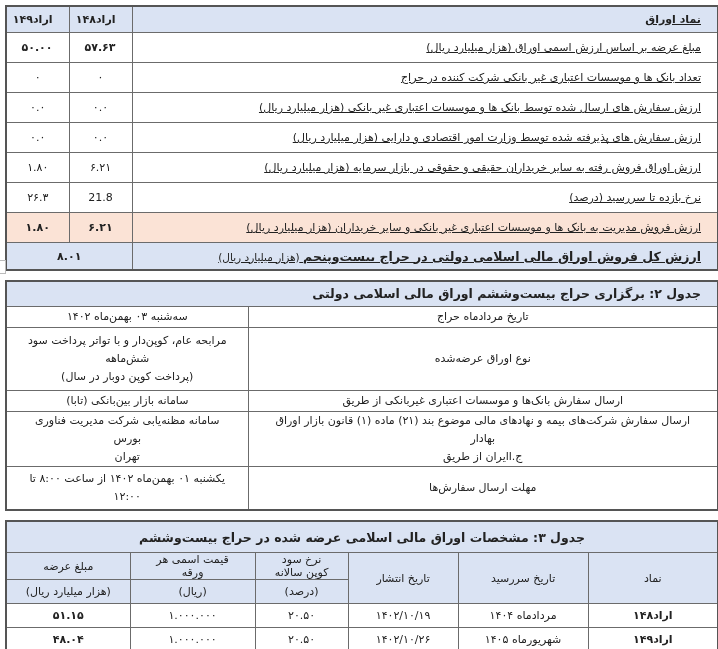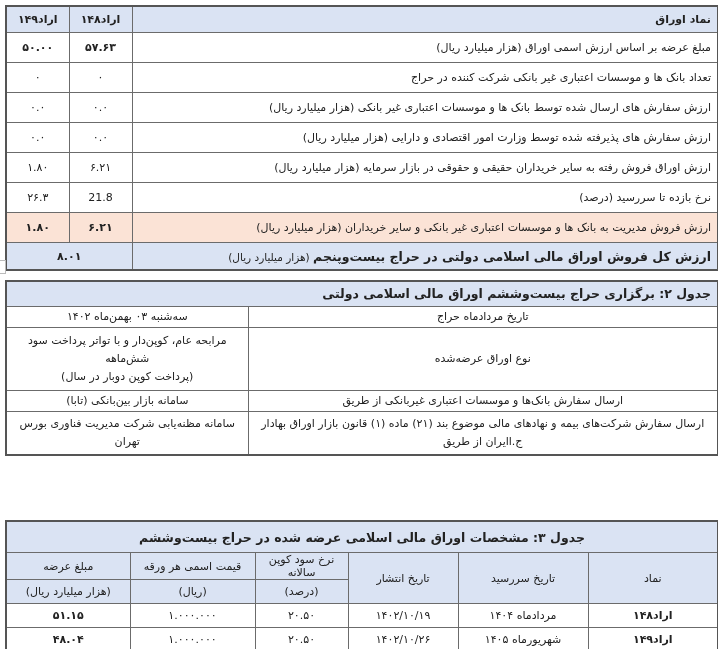--- a/index.html
+++ b/index.html
@@ -1,31 +1,31 @@
 <!DOCTYPE html>
 <html><head>
 <meta charset="utf-8">
 <style>
   html, body { margin: 0; padding: 0; background: #ffffff; }
   body {
     width: 718px; height: 649px; overflow: hidden; position: relative;
     font-family: "DejaVu Sans", sans-serif; color: #222;
   }
   table { border-collapse: collapse; direction: rtl; position: absolute; table-layout: fixed; }
-  td, th { border: 1px solid #6b6b6b; padding: 0 6px; font-size: 11px; font-weight: normal; }
+  td, th { border: 1px solid #6b6b6b; padding: 0 16px; font-size: 11px; font-weight: normal; }
   .hdr { background: #dae3f3; }
   .pink { background: #fbe3d6; }
   .bold { font-weight: bold; }
 
   
   #t1 { left: 5px; top: 5px; width: 712px; border: 2px solid #555; }
   #t1 td { height: 29px; }
   #t1 tr.h td { height: 25px; }
   #t1 tr.tot td { height: 26px; }
-  #t1 .label { text-align: right; }
+  #t1 .label { text-align: right; text-decoration: underline; }
   #t1 .num { text-align: center; }
 
   .gap-mark { position: absolute; left: 0; top: 260px; width: 5px; height: 12px; border: 1px solid #bbb; border-left: none; }
 
   
   #t2 { left: 5px; top: 280px; width: 712px; border: 2px solid #555; }
   #t2 td { text-align: center; font-size: 11px; line-height: 18px; }
   #t2 tr.title td { height: 24px; font-weight: bold; text-align: right; font-size: 12.5px; }
 
   
@@ -123,20 +123,27 @@
   <tr>
     <td style="height:42px">
       <div>ارسال سفارش شرکت‌های بیمه و نهادهای مالی موضوع بند (۲۱) ماده (۱) قانون بازار اوراق بهادار</div>
       <div>ج.اایران از طریق</div>
     </td>
     <td>
       <div>سامانه مظنه‌یابی شرکت مدیریت فناوری بورس</div>
       <div>تهران</div>
     </td>
   </tr>
+  <tr>
+    <td style="height:42px">مهلت ارسال سفارش‌ها</td>
+    <td>
+      <div>یکشنبه ۰۱ بهمن‌ماه ۱۴۰۲ از ساعت ۸:۰۰ تا</div>
+      <div>۱۲:۰۰</div>
+    </td>
+  </tr>
 </tbody>
   </table>
 
 <table id="t3">
   <colgroup>
     <col style="width:130px">
       <col style="width:130px">
       <col style="width:110px">
     <col style="width:93px">
       <col style="width:125px">

